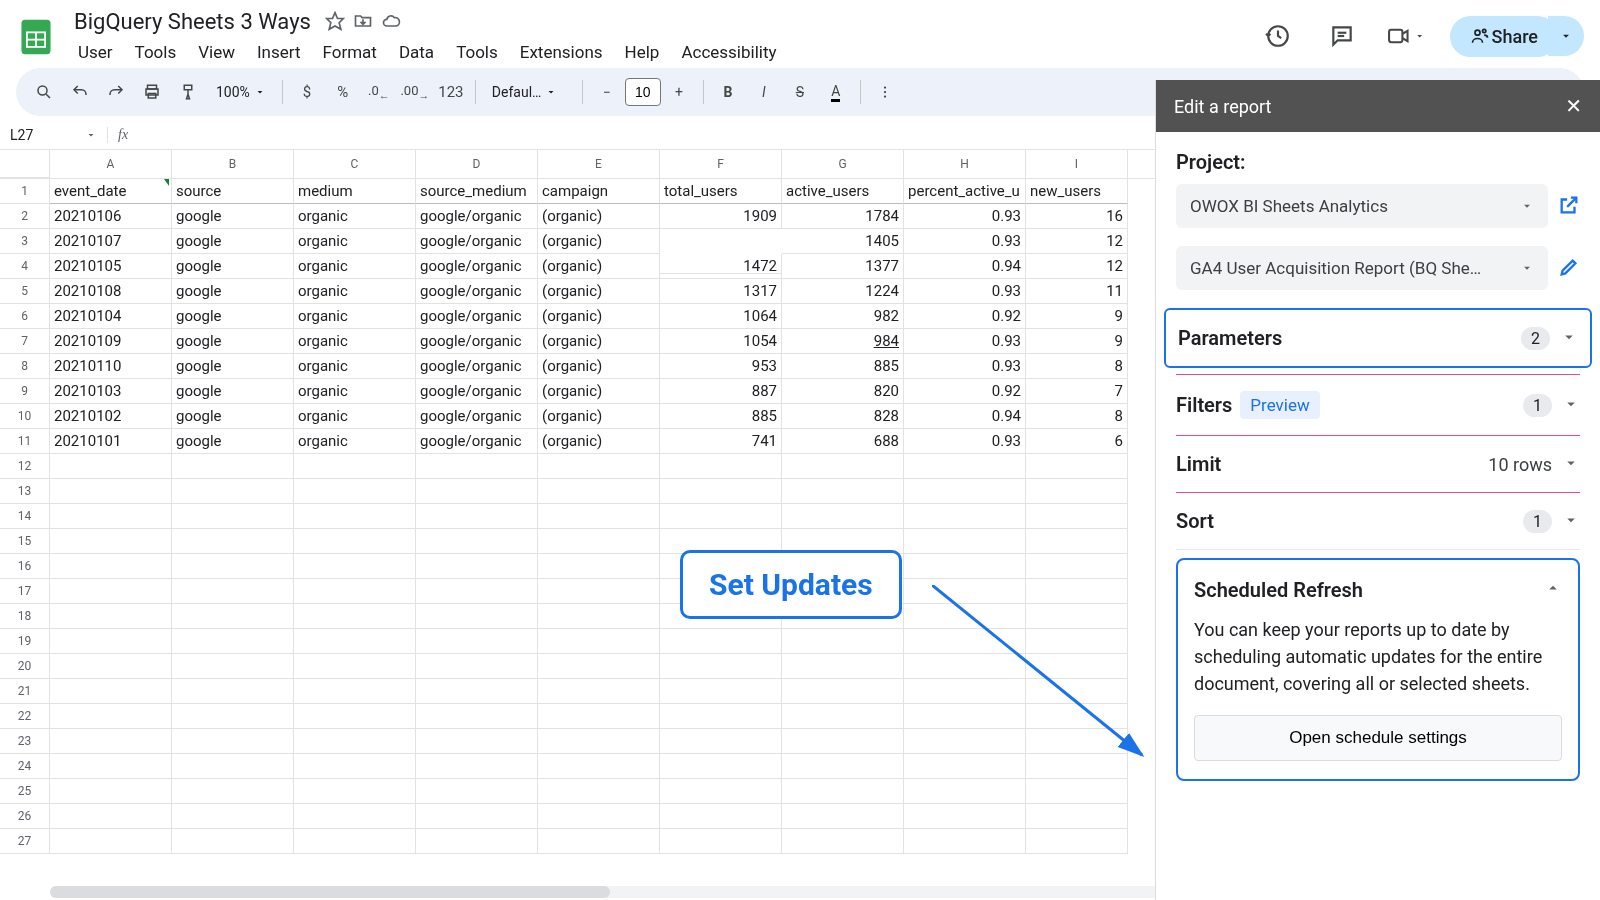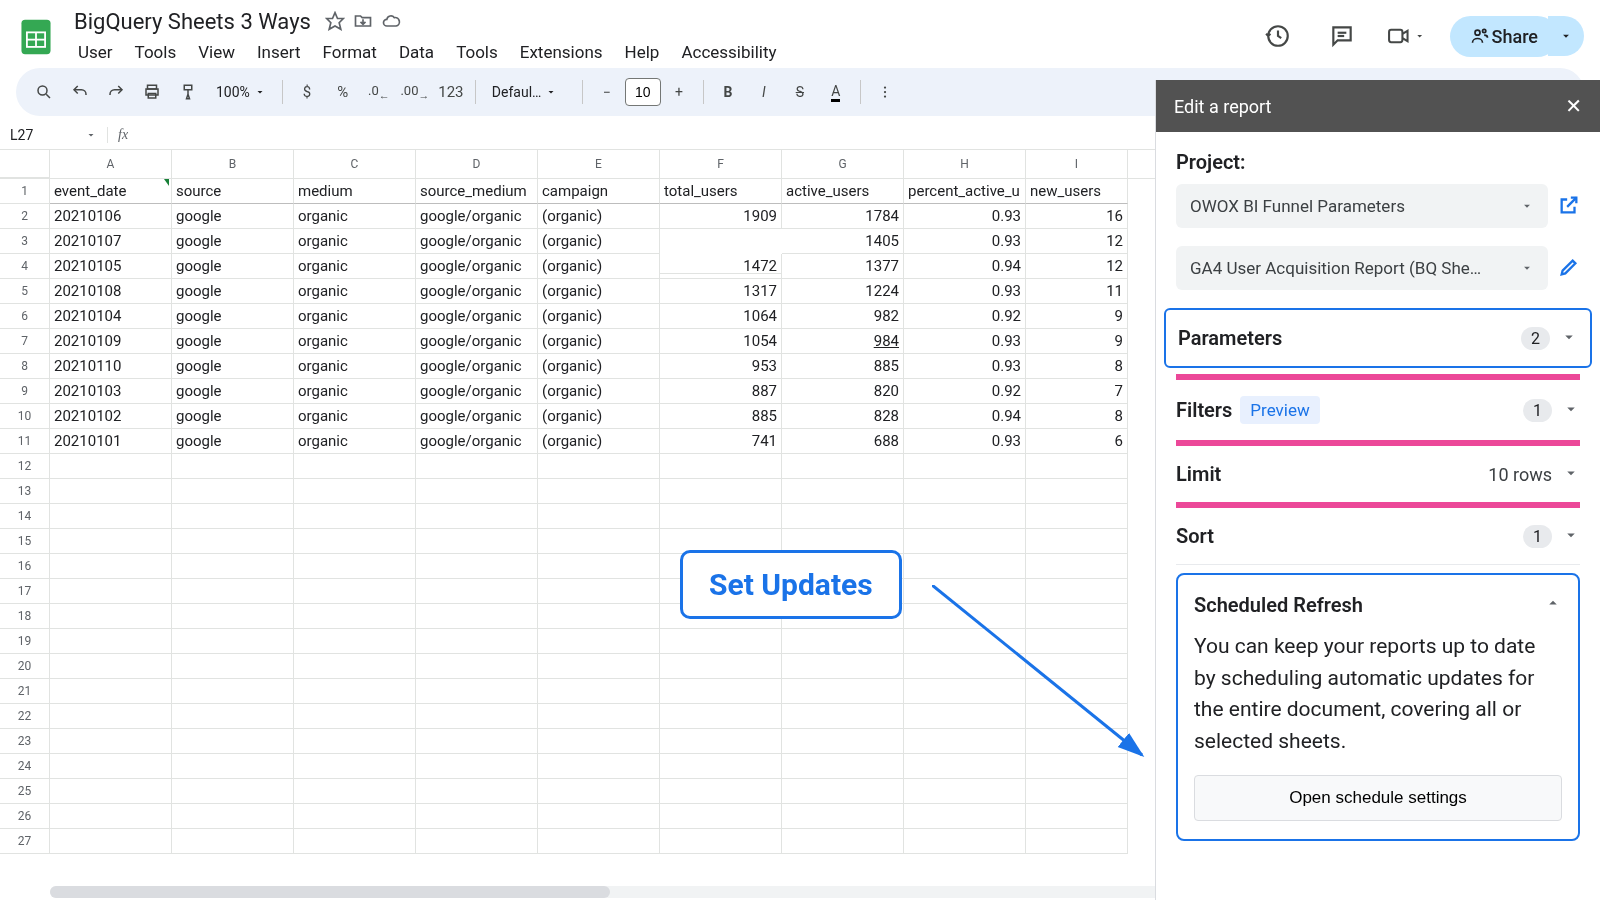--- a/index.html
+++ b/index.html
@@ -52,32 +52,32 @@
 
 
 .side-panel { width: 445px; border-left: 1px solid #dadce0; display: flex; flex-direction: column; position: absolute; right: 0; top: 80px; bottom: 0; background: #fff; z-index: 10; }
 .panel-header { background: #525252; color: #fff; padding: 14px 18px; display: flex; align-items: center; justify-content: space-between; font-size: 18px; }
 .panel-close { cursor: pointer; font-size: 20px; }
 .panel-body { padding: 18px 20px; overflow-y: auto; flex: 1; }
 .panel-label { font-size: 20px; font-weight: 600; margin-bottom: 10px; }
 .panel-select-row { display: flex; align-items: center; gap: 10px; margin-bottom: 18px; }
 .panel-select { flex: 1; background: #f1f3f4; border-radius: 6px; padding: 12px 14px; display: flex; align-items: center; justify-content: space-between; font-size: 17px; color: #3c4043; cursor: pointer; }
 .panel-ext-icon { color: #1a73e8; cursor: pointer; }
-.panel-section { padding: 16px 0; border-top: 6px solid #ec4899; display: flex; align-items: center; justify-content: space-between; }
+.panel-section { padding: 16px 0; border-top: 1px solid #ec4899; display: flex; align-items: center; justify-content: space-between; }
 .panel-section.highlighted { border: 2px solid #1a73e8; border-radius: 6px; padding: 16px 12px; margin: 0 -12px 6px -12px; }
 .panel-section-title { font-size: 20px; font-weight: 600; }
 .panel-section-right { display: flex; align-items: center; gap: 10px; }
 .badge { background: #e8eaed; border-radius: 12px; padding: 2px 10px; font-size: 16px; }
 .preview-link { color: #1a73e8; font-size: 17px; background: #e8f0fe; padding: 4px 10px; border-radius: 4px; margin-left: 8px; }
 .limit-val { font-size: 18px; color: #3c4043; }
 .chev { color: #5f6368; cursor: pointer; }
 
 .schedule-box { border: 2px solid #1a73e8; border-radius: 8px; padding: 18px 16px; margin-top: 8px; }
 .schedule-title { font-size: 20px; font-weight: 600; display: flex; justify-content: space-between; align-items: center; margin-bottom: 14px; }
-.schedule-desc { font-size: 21px; line-height: 1.5; margin-bottom: 18px; }
+.schedule-desc { font-size: 18px; line-height: 1.5; margin-bottom: 18px; }
 .schedule-btn { width: 100%; border: 1px solid #dadce0; background: #f8f9fa; padding: 12px; text-align: center; font-size: 17px; font-weight: 500; border-radius: 4px; cursor: pointer; }
 
 
 .callout-box { position: absolute; left: 680px; top: 550px; border: 3px solid #1a73e8; border-radius: 10px; padding: 14px 26px; font-size: 30px; font-weight: 700; color: #1a73e8; background: #fff; z-index: 20; }
 .callout-arrow { position: absolute; left: 932px; top: 585px; z-index: 19; }
 
 
 .h-scrollbar { position: absolute; bottom: 2px; left: 50px; right: 0; height: 12px; background: #f1f3f4; border-radius: 6px; }
 .h-scrollbar-thumb { position: absolute; left: 0; width: 560px; height: 12px; background: #dadce0; border-radius: 6px; }
 </style>
@@ -614,21 +614,21 @@
 
 <div class="side-panel">
   <div class="panel-header">
     <span>Edit a report</span>
     <span class="panel-close">✕</span>
   </div>
   <div class="panel-body">
     <div class="panel-label">Project:</div>
     <div class="panel-select-row">
       <div class="panel-select">
-        <span>OWOX BI Funnel Parameters</span>
+        <span>OWOX BI Sheets Analytics</span>
         <svg width="14" height="14" viewBox="0 0 24 24" fill="#5f6368">
             <path d="M7 10l5 5 5-5z"></path>
           </svg>
       </div>
       <span class="panel-ext-icon"><svg width="22" height="22" viewBox="0 0 24 24" fill="none" stroke="currentColor" stroke-width="2.5">
             <path d="M14 4h6v6"></path>
             <path d="M20 4L10 14"></path>
             <path d="M18 14v6H4V6h6"></path>
           </svg></span>
     </div>

